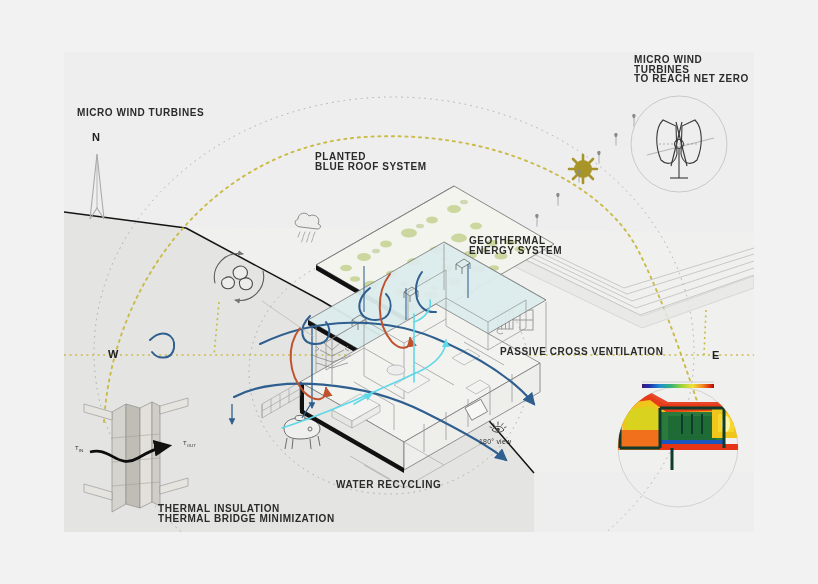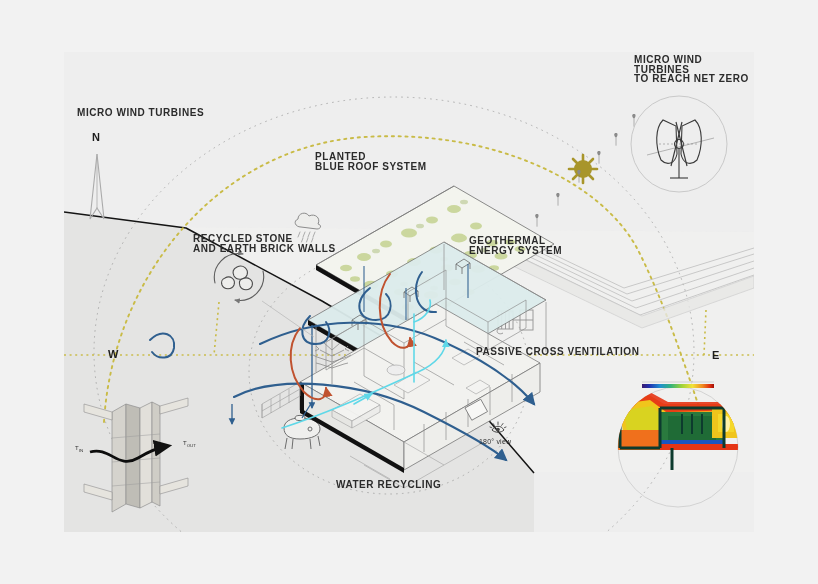--- a/index.html
+++ b/index.html
@@ -504,30 +504,30 @@
     <div class="compass-letter" style="left:44px;top:296px;">W</div>
 
     <div class="compass-letter" style="left:648px;top:297px;">E</div>
 
     <div class="lbl" style="left:570px;top:3px;">MICRO WIND TURBINES
 TO REACH NET ZERO</div>
 
     <div class="lbl" style="left:215px;top:100px;margin-left:36px;">PLANTED
 BLUE ROOF SYSTEM</div>
 
-    <div class="lbl" style="left:129px;top:182px;">RECYCLED STONE
-AND EARTH BRICK WALLS</div>
 
     <div class="lbl" style="left:405px;top:184px;">GEOTHERMAL
 ENERGY SYSTEM</div>
 
-    <div class="lbl" style="left:412px;top:295px;">PASSIVE CROSS VENTILATION</div>
+    <div class="lbl" style="left:436px;top:295px;">PASSIVE CROSS VENTILATION</div>
 
     <div class="lbl" style="left:272px;top:428px;">WATER RECYCLING</div>
 
+    <div class="lbl" style="left:94px;top:452px;">THERMAL INSULATION
+THERMAL BRIDGE MINIMIZATION</div>
 
 
     <div class="tiny" style="left:415px;top:386px;">180° view</div>
 
     <div class="tsub" style="left:11px;top:393px;">
       <span>T</span><sub>IN</sub>
     </div>
 
     <div class="tsub" style="left:119px;top:388px;">
       <span>T</span><sub>OUT</sub>

